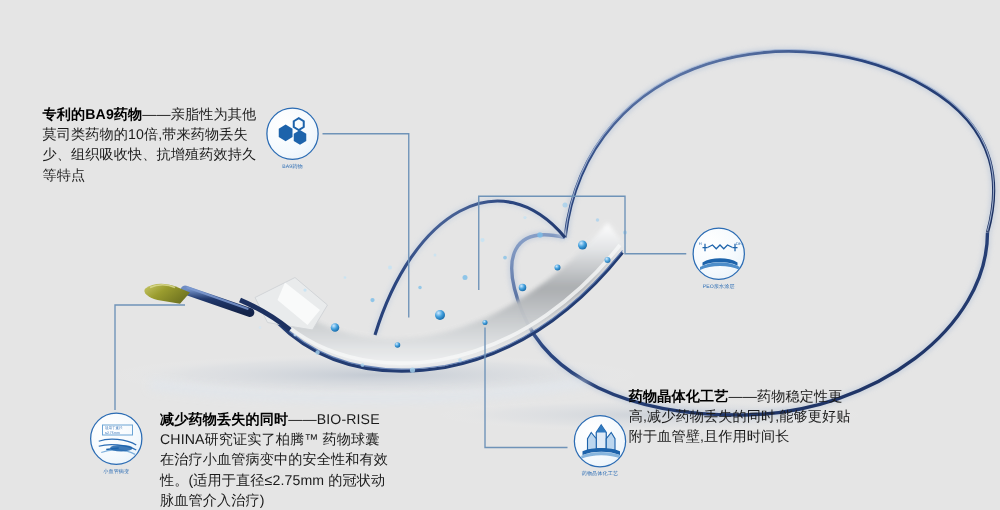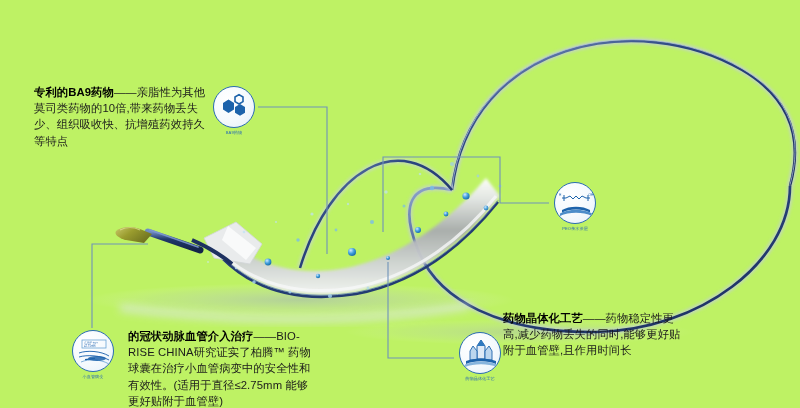--- a/index.html
+++ b/index.html
@@ -4,21 +4,21 @@
 <style>
   html, body {
     margin: 0;
     padding: 0;
     background: #ffffff;
   }
   #stage {
     position: relative;
     width: 800px;
     height: 408px;
-    background: #bef264;
+    background: #e5e5e5;
     overflow: hidden;
     font-family: "Liberation Sans", "DejaVu Sans", sans-serif;
   }
 
   
   #artwork {
     position: absolute;
     left: 0; top: 0;
     width: 800px; height: 408px;
     pointer-events: none;
@@ -263,21 +263,21 @@
         <path d="M 6 26 C 14 23.5 28 24.5 36 29" fill="none" stroke="#2b6cb4" stroke-width="1"></path>
         <path d="M 8 31 C 16 27.5 28 28.5 35 32.5" fill="none" stroke="#7fb0dc" stroke-width="1"></path>
 
         <ellipse cx="24" cy="27.5" rx="9" ry="2.6" fill="#1d63ab" opacity="0.85"></ellipse>
         <path d="M 12 28.6 L 22 27.4" stroke="#1d63ab" stroke-width="1.2" fill="none"></path>
       </svg>
     </div>
     <div class="badge-label">小血管病变</div>
   </div>
   <div class="callout" id="co-vessel">
-    <div class="callout-text"><b>的冠状动脉血管介入治疗</b><span>——</span><span>BIO-RISE CHINA研究证实了柏腾™ 药物球囊在治疗小血管病变中的安全性和有效性。(适用于直径≤2.75mm 能够更好贴附于血管壁)</span></div>
+    <div class="callout-text"><b>减少药物丢失的同时</b><span>——</span><span>BIO-RISE CHINA研究证实了柏腾™ 药物球囊在治疗小血管病变中的安全性和有效性。(适用于直径≤2.75mm 的冠状动脉血管介入治疗)</span></div>
   </div>
 
   <div class="badge" id="badge-crystal">
     <div class="badge-circle">
       <svg viewBox="0 0 42 42" width="42" height="42">
 
         <polygon points="21,7 25,13 25,26 17,26 17,13" fill="#dfeaf6" stroke="#1d63ab" stroke-width="1"></polygon>
         <polygon points="13,13 17,18 17,27 10,27 10,18" fill="#bcd6ee" stroke="#1d63ab" stroke-width="0.9"></polygon>
         <polygon points="29,13 32,18 32,27 25,27 25,18" fill="#bcd6ee" stroke="#1d63ab" stroke-width="0.9"></polygon>
         <polygon points="21,7 25,13 17,13" fill="#2f79bf"></polygon>

